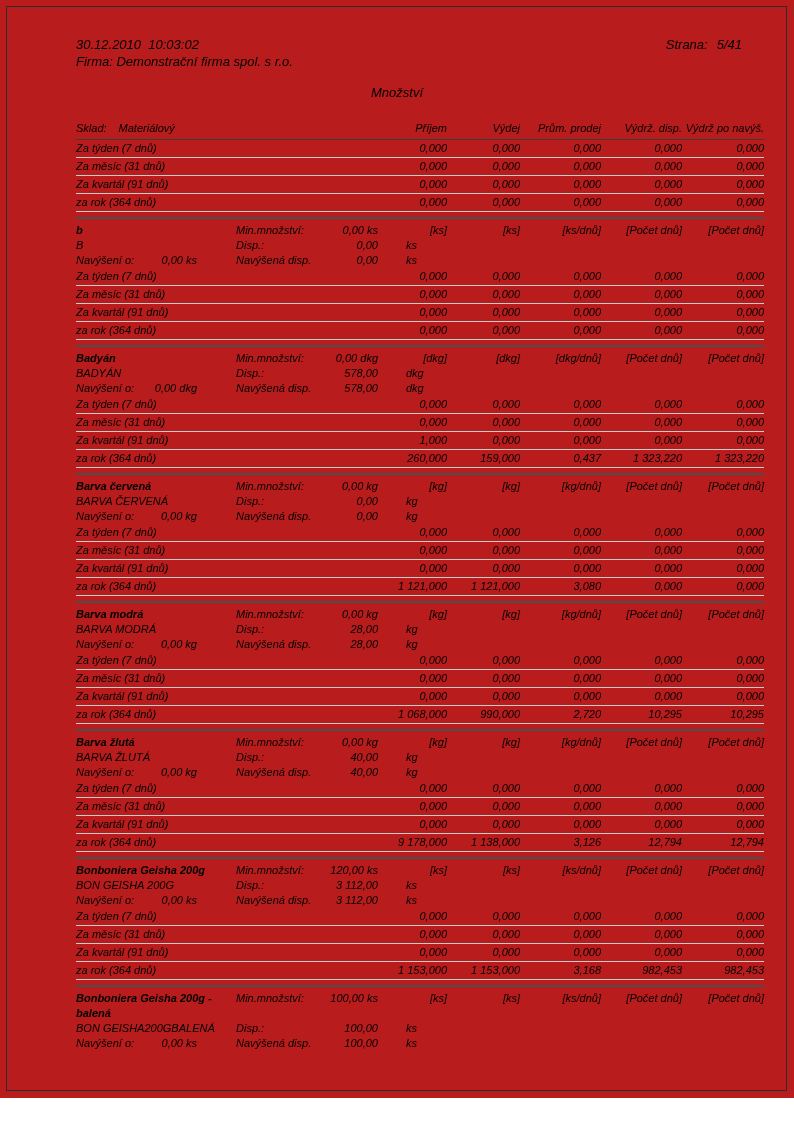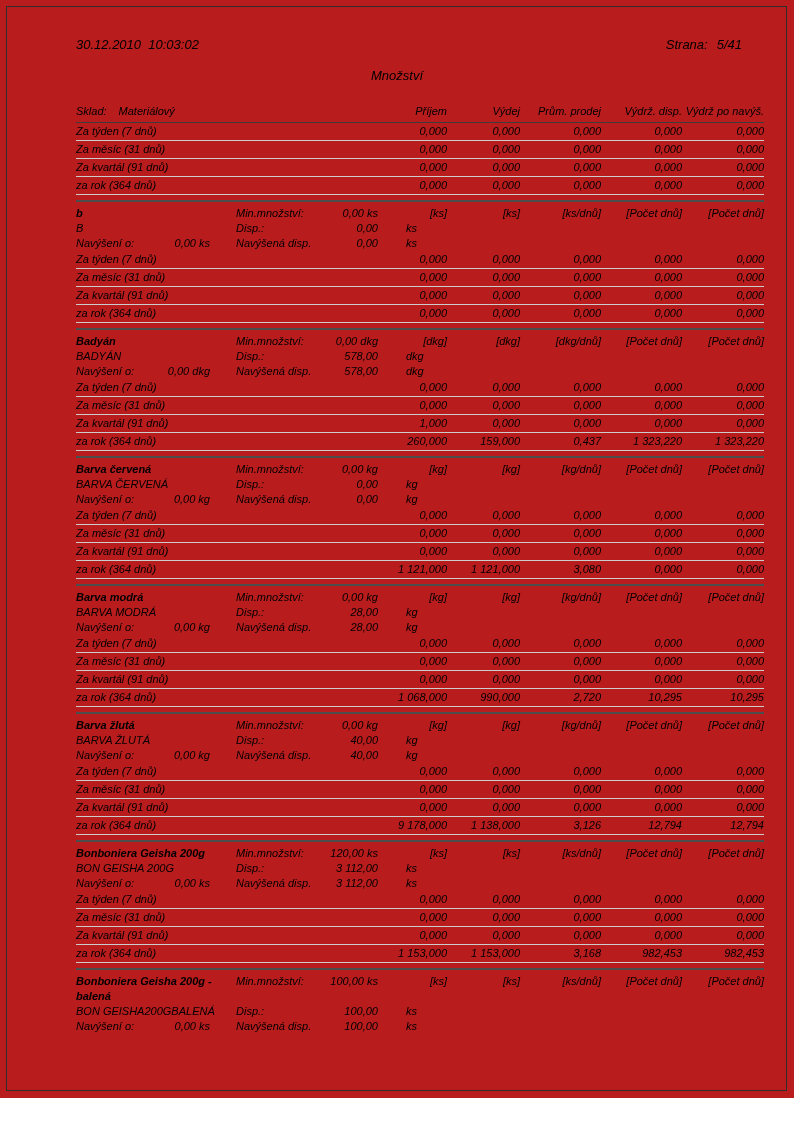--- a/index.html
+++ b/index.html
@@ -20,38 +20,39 @@
   .table { margin:21px 30px 0 76px; width:688px; font-size:11px; }
   .row { display:grid; grid-template-columns:160px 211px 73px 81px 81px 82px; }
   .num { text-align:right; }
   .head { border-bottom:1px solid #3c3c3c; padding-bottom:3px; line-height:15px; }
   .skl-v { margin-left:12px; }
   .prow { line-height:14px; padding:1px 0 2px 0; border-bottom:1px solid #cccccc; }
   .itemline { line-height:15px; }
   .name { font-weight:bold; padding-right:6px; }
   .sub3 { display:grid; grid-template-columns:86px 56px 69px; }
   .unitcell { padding-left:28px; }
-  .navy { display:flex; padding-right:26px; }
+  .navy { display:flex; padding-right:39px; }
   .navy > .val { flex:1; text-align:right; }
   .section { border-top:2px solid #4d4d4d; margin-top:5px; padding-top:4px; }
   .intro { }
 </style>
 </head>
 <body>
 
 <div class="page">
   <div class="frame"></div>
 
   <div class="hdrblock">
     <div class="hdr-top">
       <span class="dt">30.12.2010  10:03:02</span>
       <span>
         <span>Strana:</span><span class="pgnum">5/41</span>
       </span>
     </div>
+    <div>Firma: Demonstrační firma spol. s r.o.</div>
   </div>
 
   <div class="subtitle">Množství</div>
 
   <div class="table">
     <div class="row head">
       <div><span>Sklad:</span><span class="skl-v">Materiálový</span></div>
       <div class="num">Příjem</div>
       <div class="num">Výdej</div>
       <div class="num">Prům. prodej</div>

